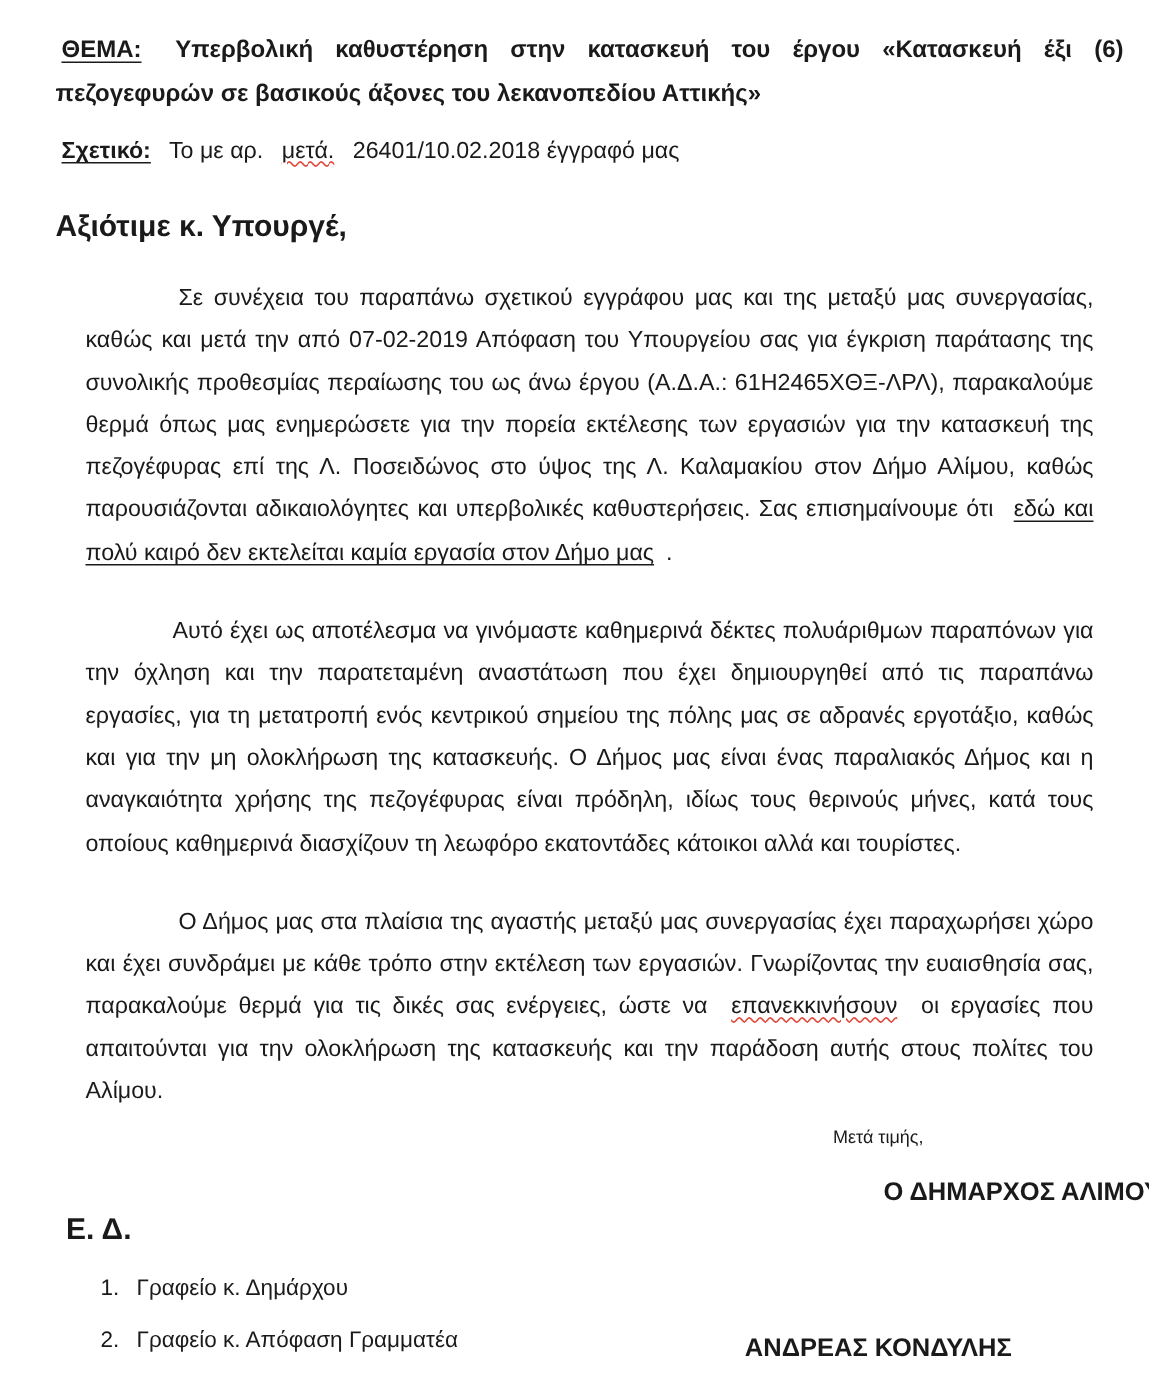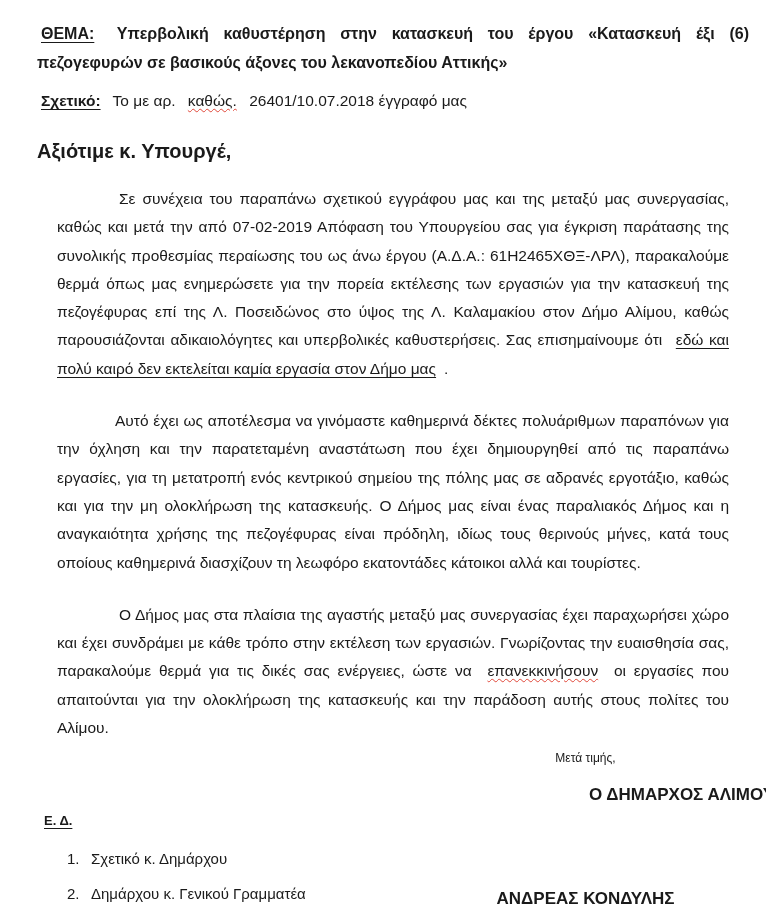--- a/index.html
+++ b/index.html
@@ -67,59 +67,59 @@
     text-align: right; font-size: 17px; font-weight: bold; line-height: 21px;
   }
   .signer-name {
     left: 385px; top: 876px; width: 385px;
     text-align: center; font-size: 17px; font-weight: bold; line-height: 21px;
   }
 
   
   .ed-block { left: 28px; top: 795px; width: 350px; }
   .ed-label {
-    font-size: 13px; font-weight: bold;
-    text-decoration: underline; text-underline-offset: 3px;
+    font-size: 20px; font-weight: bold;
+    text-underline-offset: 3px;
     line-height: 19px; display: inline-block;
   }
   .ed-list { margin-top: 3px; margin-left: 15px; }
   .ed-item { font-size: 15px; line-height: 19.3px; display: flex; }
   .ed-num { width: 24px; flex: 0 0 24px; }
 </style>
 </head>
 <body>
 
 <div class="page">
 
   <div class="abs subject"><span class="u">ΘΕΜΑ:</span><span> Υπερβολική καθυστέρηση στην κατασκευή του έργου «Κατασκευή έξι (6) πεζογεφυρών σε βασικούς άξονες του λεκανοπεδίου Αττικής»</span></div>
 
-  <div class="abs reference"><span class="bold u">Σχετικό:</span><span> Το με αρ. </span><span class="sq">καθώς.</span><span> 26401/10.07.2018 έγγραφό μας</span></div>
+  <div class="abs reference"><span class="bold u">Σχετικό:</span><span> Το με αρ. </span><span class="sq">μετά.</span><span> 26401/10.02.2018 έγγραφό μας</span></div>
 
   <div class="abs salutation">Αξιότιμε κ. Υπουργέ,</div>
 
   <div class="abs letter-body">
     <p><span>Σε συνέχεια του παραπάνω σχετικού εγγράφου μας και της μεταξύ μας συνεργασίας, καθώς και μετά την από 07-02-2019 Απόφαση του Υπουργείου σας για έγκριση παράτασης της συνολικής προθεσμίας περαίωσης του ως άνω έργου (Α.Δ.Α.: 61Η2465ΧΘΞ-ΛΡΛ), παρακαλούμε θερμά όπως μας ενημερώσετε για την πορεία εκτέλεσης των εργασιών για την κατασκευή της πεζογέφυρας επί της Λ. Ποσειδώνος στο ύψος της Λ. Καλαμακίου στον Δήμο Αλίμου, καθώς παρουσιάζονται αδικαιολόγητες και υπερβολικές καθυστερήσεις. Σας επισημαίνουμε ότι </span><span class="u">εδώ και πολύ καιρό δεν εκτελείται καμία εργασία στον Δήμο μας</span><span>.</span></p>
     <p>Αυτό έχει ως αποτέλεσμα να γινόμαστε καθημερινά δέκτες πολυάριθμων παραπόνων για την όχληση και την παρατεταμένη αναστάτωση που έχει δημιουργηθεί από τις παραπάνω εργασίες, για τη μετατροπή ενός κεντρικού σημείου της πόλης μας σε αδρανές εργοτάξιο, καθώς και για την μη ολοκλήρωση της κατασκευής. Ο Δήμος μας είναι ένας παραλιακός Δήμος και η αναγκαιότητα χρήσης της πεζογέφυρας είναι πρόδηλη, ιδίως τους θερινούς μήνες, κατά τους οποίους καθημερινά διασχίζουν τη λεωφόρο εκατοντάδες κάτοικοι αλλά και τουρίστες.</p>
     <p><span>Ο Δήμος μας στα πλαίσια της αγαστής μεταξύ μας συνεργασίας έχει παραχωρήσει χώρο και έχει συνδράμει με κάθε τρόπο στην εκτέλεση των εργασιών. Γνωρίζοντας την ευαισθησία σας, παρακαλούμε θερμά για τις δικές σας ενέργειες, ώστε να </span><span class="sq">επανεκκινήσουν</span><span> οι εργασίες που απαιτούνται για την ολοκλήρωση της κατασκευής και την παράδοση αυτής στους πολίτες του Αλίμου.</span></p>
   </div>
 
   <div class="abs closing-salute">Μετά τιμής,</div>
   <div class="abs mayor-title">Ο ΔΗΜΑΡΧΟΣ ΑΛΙΜΟΥ</div>
   <div class="abs signer-name">ΑΝΔΡΕΑΣ ΚΟΝΔΥΛΗΣ</div>
 
   <div class="abs ed-block">
     <span class="ed-label">Ε. Δ.</span>
     <div class="ed-list">
       <div class="ed-item">
         <span class="ed-num">1.</span>
-        <span>Σχετικό κ. Δημάρχου</span>
+        <span>Γραφείο κ. Δημάρχου</span>
       </div>
       <div class="ed-item">
         <span class="ed-num">2.</span>
-        <span>Δημάρχου κ. Γενικού Γραμματέα</span>
+        <span>Γραφείο κ. Απόφαση Γραμματέα</span>
       </div>
       <div class="ed-item">
         <span class="ed-num">3.</span>
         <span>Δ.Τ.Υ.</span>
       </div>
       <div class="ed-item">
         <span class="ed-num">4.</span>
         <span>Αρχείο</span>
       </div>
     </div>

